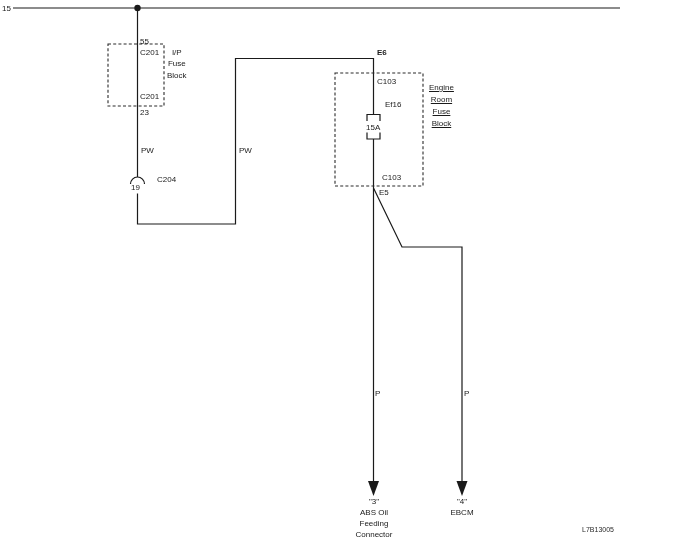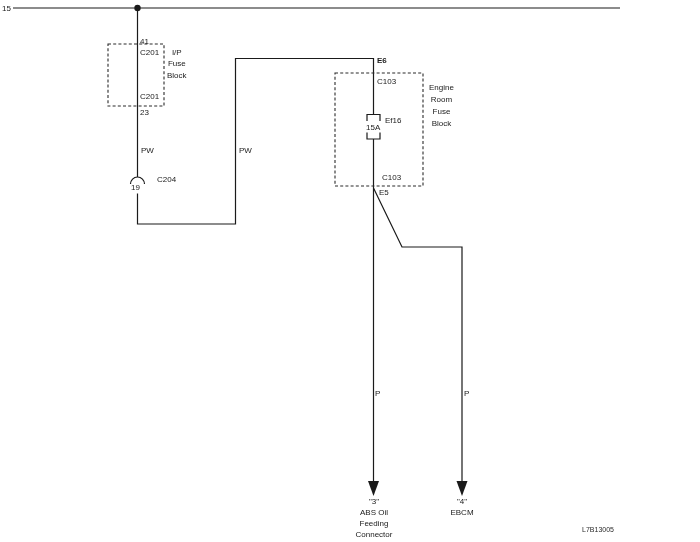--- a/index.html
+++ b/index.html
@@ -51,41 +51,41 @@
     <g fill="#1a1a1a" stroke="none">
       <circle cx="137.5" cy="8" r="3.2"></circle>
       <polygon points="373.5,496 368,481 379,481"></polygon>
       <polygon points="462,496 456.5,481 467.5,481"></polygon>
     </g>
   </svg>
 
   <span class="lbl" style="left:2px;top:3.5px;">15</span>
   <span class="lbl" style="left:683px;top:3.5px;">IGN1</span>
 
-  <span class="lbl" style="left:140px;top:37px;">41</span>
+  <span class="lbl" style="left:140px;top:37px;">55</span>
   <span class="lbl" style="left:140px;top:48px;">C201</span>
   <div class="blk" style="left:167px;top:46.5px;">
     <div>I/P</div>
     <div>Fuse</div>
     <div>Block</div>
   </div>
   <span class="lbl" style="left:140px;top:92px;">C201</span>
   <span class="lbl" style="left:140px;top:107.5px;">23</span>
 
   <span class="lbl" style="left:141px;top:146px;">PW</span>
   <span class="lbl" style="left:239px;top:146px;">PW</span>
 
   <span class="lbl" style="left:131px;top:183px;">19</span>
   <span class="lbl" style="left:146px;top:175px;padding-left:11px;">C204</span>
 
-  <span class="lbl" style="left:377px;top:56px;font-weight:bold;">E6</span>
+  <span class="lbl" style="left:377px;top:48px;font-weight:bold;">E6</span>
   <span class="lbl" style="left:377px;top:77px;">C103</span>
-  <span class="lbl" style="left:385px;top:116px;">Ef16</span>
+  <span class="lbl" style="left:385px;top:100px;">Ef16</span>
   <span class="lbl" style="left:366px;top:123px;">15A</span>
-  <div class="blk" style="left:429px;top:82px;line-height:12px;">
+  <div class="blk" style="left:429px;top:82px;line-height:12px;text-decoration:underline;">
     <div>Engine</div>
     <div>Room</div>
     <div>Fuse</div>
     <div>Block</div>
   </div>
   <span class="lbl" style="left:382px;top:173px;">C103</span>
   <span class="lbl" style="left:379px;top:188px;">E5</span>
 
   <span class="lbl" style="left:375px;top:389px;">P</span>
   <span class="lbl" style="left:464px;top:389px;">P</span>

